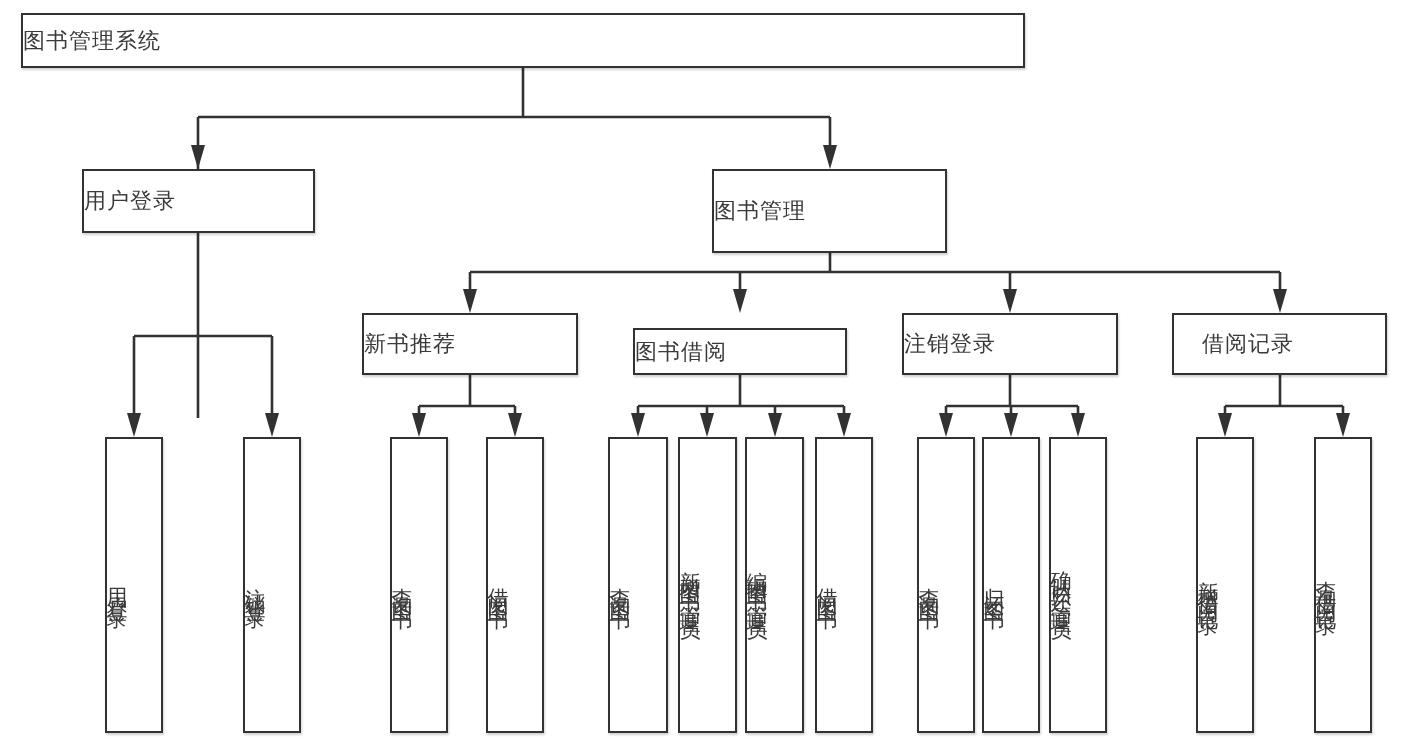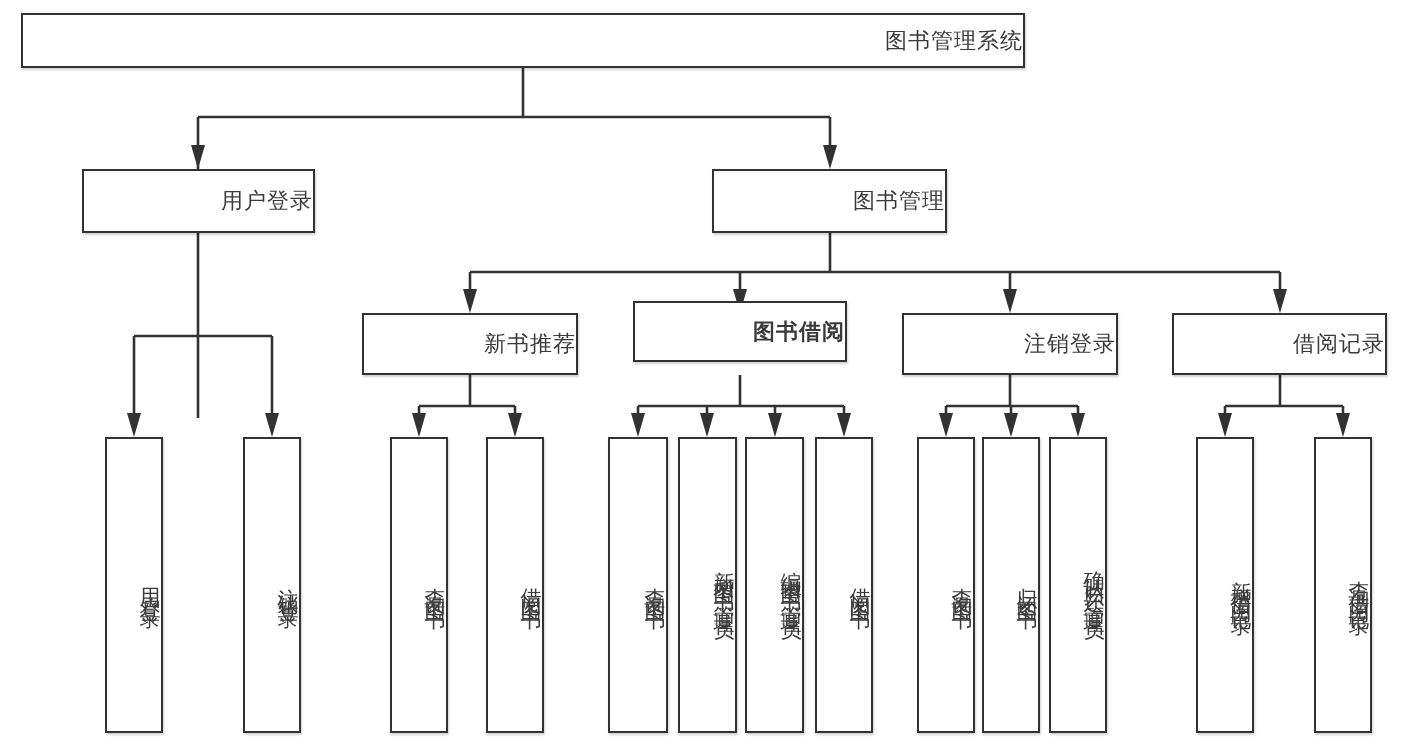--- a/index.html
+++ b/index.html
@@ -13,21 +13,21 @@
   .wires{position:absolute;left:0;top:0;z-index:1;}
   .node{
     position:absolute;
     box-sizing:border-box;
     background:#ffffff;
     border:2.5px solid #323232;
     box-shadow:1px 2px 2px rgba(0,0,0,0.18);
     z-index:2;
     display:flex;
     align-items:center;
-    justify-content:flex-end;
+    justify-content:flex-start;
   }
   .node.h span{
     font-size:22px;
     color:#3a3a3a;
     letter-spacing:1px;
     white-space:nowrap;
   }
   .node.v span{
     writing-mode:vertical-rl;
     text-orientation:mixed;
@@ -85,28 +85,28 @@
     </g>
   </svg>
 
   <div class="node h" style="left:21px;top:13px;width:1004px;height:55px;">
     <span>图书管理系统</span>
   </div>
 
   <div class="node h" style="left:82px;top:169px;width:233px;height:64px;">
     <span>用户登录</span>
   </div>
-  <div class="node h" style="left:712px;top:169px;width:235px;height:64px;padding-left:12px;">
+  <div class="node h" style="left:712px;top:169px;width:235px;height:84px;">
     <span>图书管理</span>
   </div>
 
   <div class="node h" style="left:362px;top:313px;width:216px;height:62px;">
     <span>新书推荐</span>
   </div>
-  <div class="node h" style="left:633px;top:301px;width:214px;height:61px;font-weight:bold;">
+  <div class="node h" style="left:633px;top:328px;width:214px;height:47px;">
     <span>图书借阅</span>
   </div>
   <div class="node h" style="left:902px;top:313px;width:216px;height:62px;">
     <span>注销登录</span>
   </div>
   <div class="node h" style="left:1172px;top:313px;width:215px;height:62px;padding-left:28px;">
     <span>借阅记录</span>
   </div>
 
   <div class="node v" style="left:105px;top:437px;width:58px;height:296px;">

